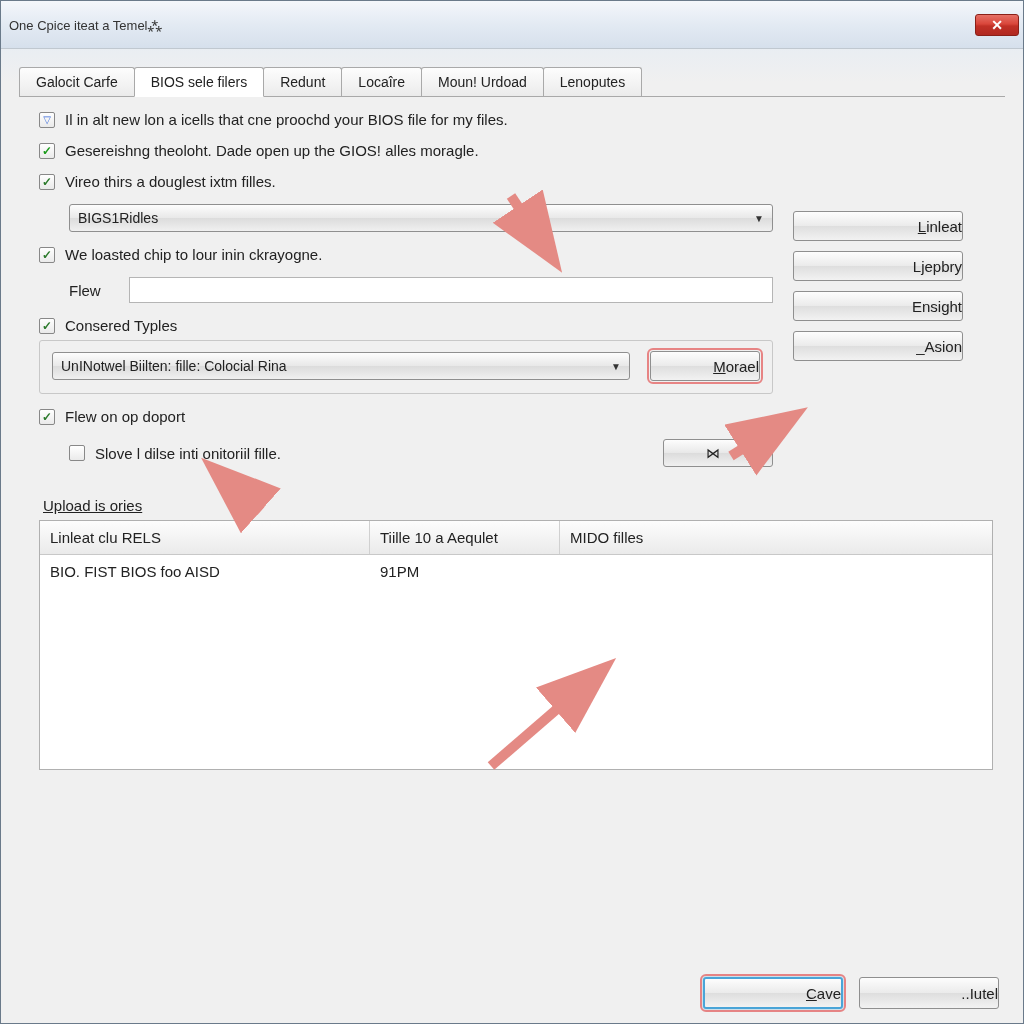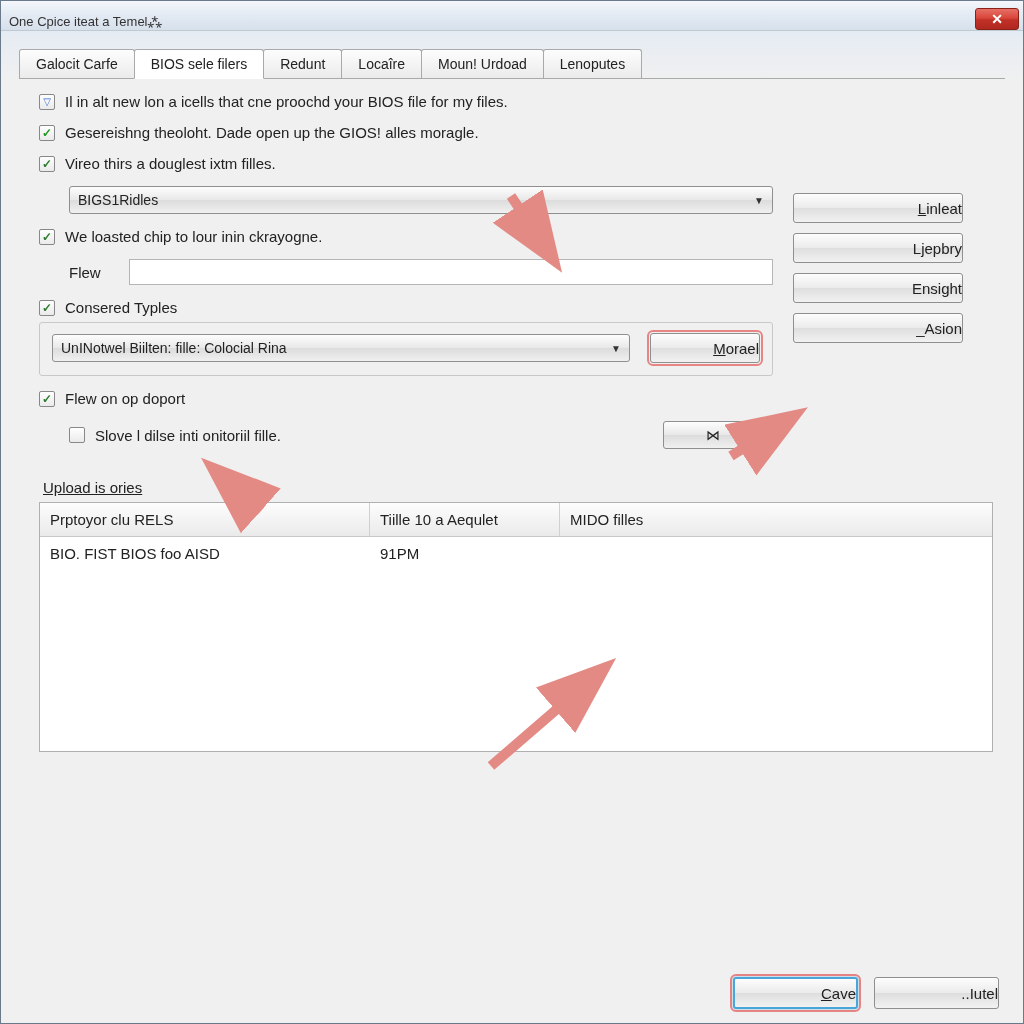--- a/index.html
+++ b/index.html
@@ -12,24 +12,24 @@
   overflow: hidden;
   position: relative;
 }
 .window {
   position: absolute;
   top: 0; left: 0; right: 0; bottom: 0;
   background: linear-gradient(to bottom, #dce5f0 0%, #e8edf3 4%, #f0f0f0 8%);
   border: 1px solid #6a7a8a;
 }
 .titlebar {
-  height: 30px;
+  height: 48px;
   background: linear-gradient(to bottom, #f4f7fb 0%, #e3eaf3 50%, #d6e0ec 100%);
   display: flex;
-  align-items: flex-end;
+  align-items: center;
   padding: 0 4px 0 8px;
   border-bottom: 1px solid #c0c8d0;
 }
 .titlebar-title { color: #333; font-size: 13px; flex: 1; }
 .close-btn {
   width: 44px; height: 22px;
   background: linear-gradient(to bottom, #e67066 0%, #d9463a 45%, #c13026 55%, #b02820 100%);
   border: 1px solid #8a2018;
   border-radius: 3px;
   display: flex; align-items: center; justify-content: center;
@@ -165,21 +165,21 @@
 .col1{flex:0 0 330px;}
 .col2{flex:0 0 190px;}
 .col3{flex:1;}
 .footer {
   position: absolute;
   bottom: 14px;
   right: 24px;
   display:flex;
   gap: 16px;
 }
-.footer .btn { width: 125px; height: 32px; margin:0;padding-left:22px;}
+.footer .btn { width: 140px; height: 32px; margin:0;padding-left:22px;}
 .footer .btn.primary {
   border: 2px solid #4aa5d8;
   box-shadow: 0 0 3px rgba(74,165,216,.6);
 }
 .highlight-pink {
   outline: 2px solid rgba(230,120,120,.9);
   outline-offset: 1px;
   border-radius: 3px;
 }
 .small-combo {
@@ -303,21 +303,21 @@
           <div class="btn">
               <span>_Asion</span>
             </div>
         </div>
       </div>
 
       <div class="upload-group">
         <div class="upload-legend">Upload is ories</div>
         <div class="table-wrap">
           <div class="thead">
-            <div class="th col1">Prptoyor clu RELS</div>
+            <div class="th col1">Linleat clu RELS</div>
             <div class="th col2">Tiille 10 a Aequlet</div>
             <div class="th col3">MIDO filles</div>
           </div>
           <div class="trow">
             <div class="td col1">BIO. FIST BIOS foo AISD</div>
             <div class="td col2">91PM</div>
             <div class="td col3"></div>
           </div>
         </div>
       </div>

